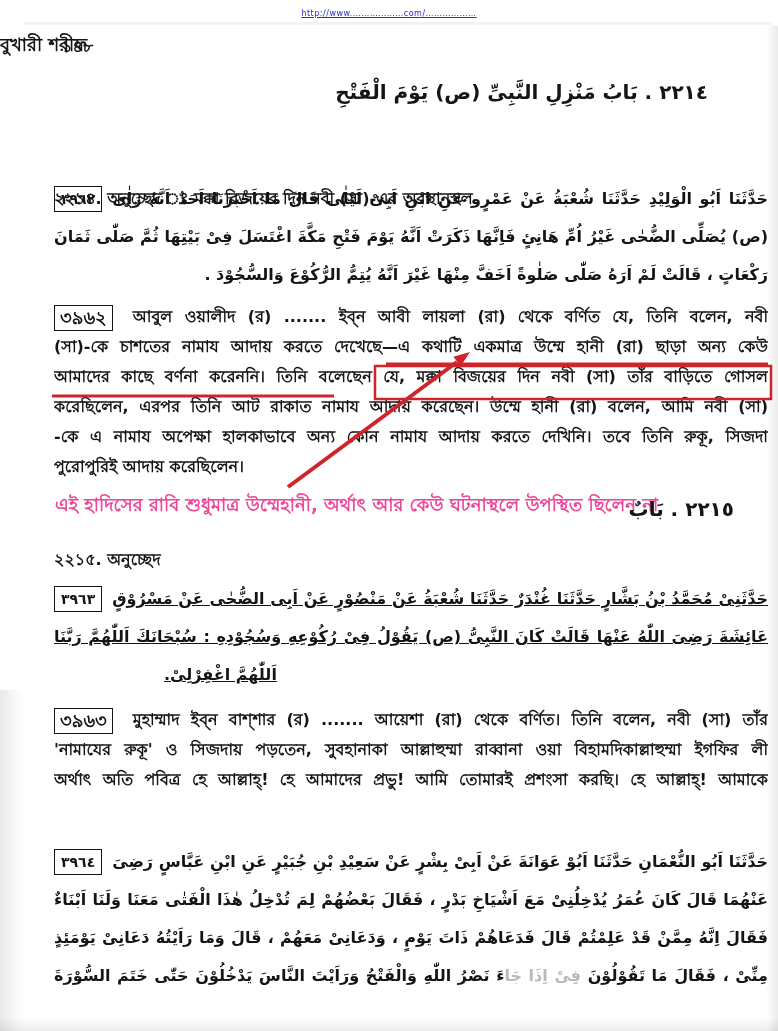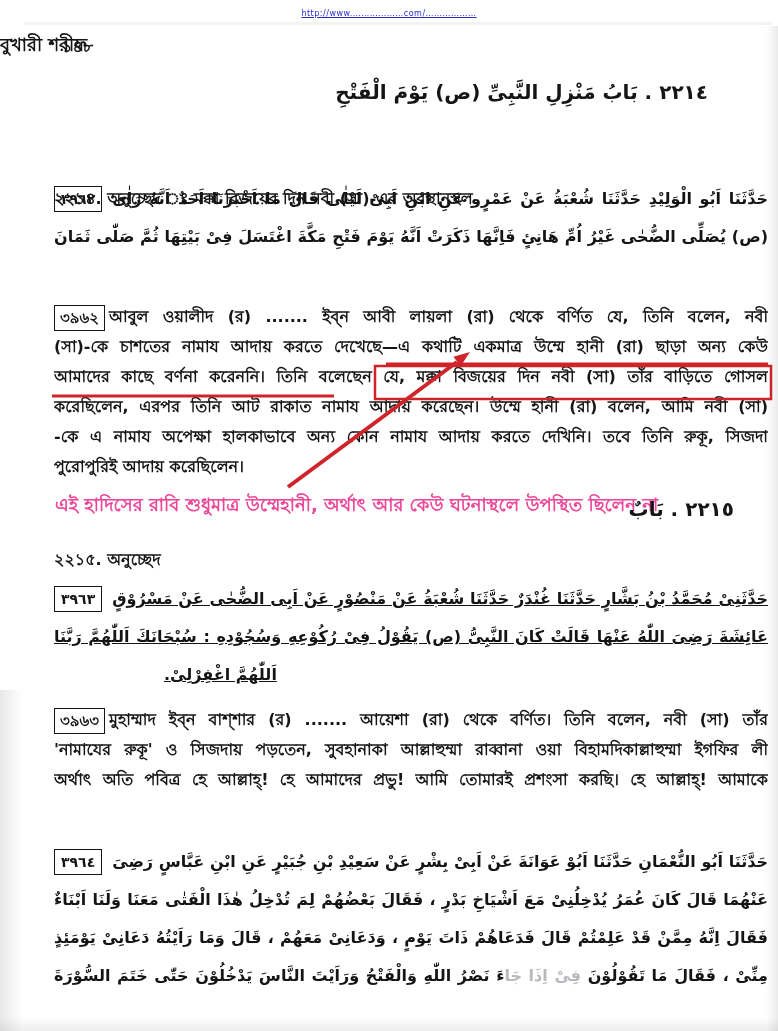--- a/index.html
+++ b/index.html
@@ -29,21 +29,21 @@
 
   .ar3962{top:180px;}
   .bn3962{top:302px;}
   .ar3963{top:580px;text-decoration:underline;}
   .bn3963{top:705px;}
   .ar3964{top:843px;}
 
   .numbox-ar{float:left;border:1.5px solid #151515;padding:0 6px;height:24px;line-height:24px;
              margin:6px 10px 0 0;font-size:14px;font-weight:700;direction:rtl;}
   .numbox-bn{display:inline-block;border:1.5px solid #151515;padding:0 5px;height:24px;line-height:24px;
-             margin-right:4px;font-size:15px;font-weight:700;vertical-align:middle;}
+             margin-right:20px;font-size:18px;font-weight:700;vertical-align:middle;}
 
   .faded{color:#b9b9bd;}
 
   .rednote{position:absolute;left:55px;top:491px;font-size:18px;font-weight:700;color:#ec4899;
            white-space:nowrap;}
   .bab2215{position:absolute;right:44px;top:497px;font-size:20px;}
 
   .overlay{position:absolute;left:0;top:0;width:778px;height:1031px;pointer-events:none;}
 
   .edge-right{position:absolute;right:0;top:26px;bottom:0;width:12px;
@@ -67,20 +67,21 @@
   <div class="booktitle">বুখারী শরীফ</div>
 
   <div class="h2214-ar ar">٢٢١٤ . بَابُ مَنْزِلِ النَّبِىِّ (ص) يَوْمَ الْفَتْحِ</div>
   <div class="h-bn h2214-bn">২২১৪. অনুচ্ছেদ ঃ মক্কা বিজয়ের দিন নবী (সা)-এর অবস্থানস্থল</div>
 
   <div class="block ar3962">
     <div class="arline">
       <span class="numbox-ar">٣٩٦٢</span><span>حَدَّثَنَا اَبُو الْوَلِيْدِ حَدَّثَنَا شُعْبَةُ عَنْ عَمْرٍو عَنِ ابْنِ اَبِىْ لَيْلٰى قَالَ مَا اَخْبَرَنَا اَحَدٌ اَنَّهُ رَاٰى النَّبِىَّ</span>
     </div>
     <div class="arline">(ص) يُصَلِّى الضُّحٰى غَيْرُ اُمِّ هَانِئٍ فَاِنَّهَا ذَكَرَتْ اَنَّهُ يَوْمَ فَتْحِ مَكَّةَ اغْتَسَلَ فِىْ بَيْتِهَا ثُمَّ صَلّٰى ثَمَانَ</div>
+    <div class="arline endline">رَكْعَاتٍ ، قَالَتْ لَمْ اَرَهُ صَلّٰى صَلٰوةً اَخَفَّ مِنْهَا غَيْرَ اَنَّهُ يُتِمُّ الرُّكُوْعَ وَالسُّجُوْدَ .</div>
   </div>
 
   <div class="block bn3962">
     <div class="bnline">
       <span class="numbox-bn">৩৯৬২</span><span>আবুল ওয়ালীদ (র) ....... ইব্‌ন আবী লায়লা (রা) থেকে বর্ণিত যে, তিনি বলেন, নবী</span>
     </div>
     <div class="bnline">(সা)-কে চাশতের নামায আদায় করতে দেখেছে—এ কথাটি একমাত্র উম্মে হানী (রা) ছাড়া অন্য কেউ</div>
     <div class="bnline">আমাদের কাছে বর্ণনা করেননি। তিনি বলেছেন যে, মক্কা বিজয়ের দিন নবী (সা) তাঁর বাড়িতে গোসল</div>
     <div class="bnline">করেছিলেন, এরপর তিনি আট রাকাত নামায আদায় করেছেন। উম্মে হানী (রা) বলেন, আমি নবী (সা)</div>
     <div class="bnline">-কে এ নামায অপেক্ষা হালকাভাবে অন্য কোন নামায আদায় করতে দেখিনি। তবে তিনি রুকূ, সিজদা</div>

